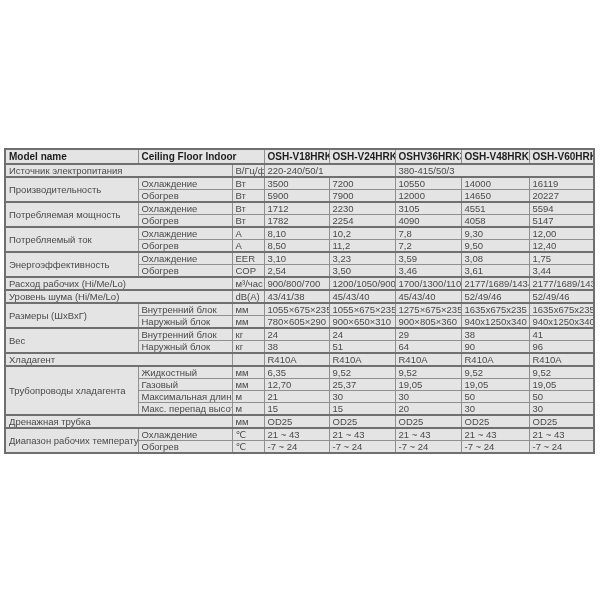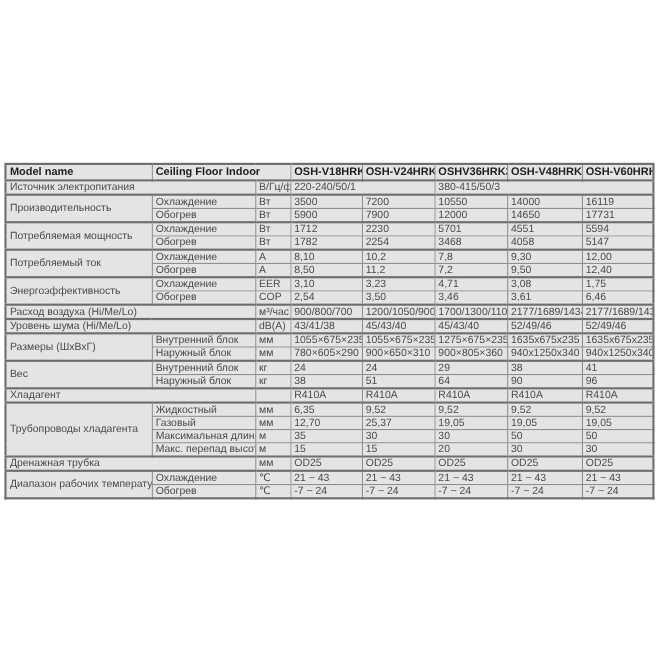--- a/index.html
+++ b/index.html
@@ -94,38 +94,38 @@
             <td>14000</td>
             <td>16119</td>
           </tr>
           <tr>
             <td>Обогрев</td>
             <td>Вт</td>
             <td>5900</td>
             <td>7900</td>
             <td>12000</td>
             <td>14650</td>
-            <td>17731</td>
+            <td>20227</td>
           </tr>
           <tr class="sec">
             <td rowspan="2">Потребляемая мощность</td>
             <td>Охлаждение</td>
             <td>Вт</td>
             <td>1712</td>
             <td>2230</td>
-            <td>5701</td>
+            <td>3105</td>
             <td>4551</td>
             <td>5594</td>
           </tr>
           <tr>
             <td>Обогрев</td>
             <td>Вт</td>
             <td>1782</td>
             <td>2254</td>
-            <td>3468</td>
+            <td>4090</td>
             <td>4058</td>
             <td>5147</td>
           </tr>
           <tr class="sec">
             <td rowspan="2">Потребляемый ток</td>
             <td>Охлаждение</td>
             <td>A</td>
             <td>8,10</td>
             <td>10,2</td>
             <td>7,8</td>
@@ -140,35 +140,35 @@
             <td>7,2</td>
             <td>9,50</td>
             <td>12,40</td>
           </tr>
           <tr class="sec">
             <td rowspan="2">Энергоэффективность</td>
             <td>Охлаждение</td>
             <td>EER</td>
             <td>3,10</td>
             <td>3,23</td>
-            <td>4,71</td>
+            <td>3,59</td>
             <td>3,08</td>
             <td>1,75</td>
           </tr>
           <tr>
             <td>Обогрев</td>
             <td>COP</td>
             <td>2,54</td>
             <td>3,50</td>
             <td>3,46</td>
             <td>3,61</td>
-            <td>6,46</td>
-          </tr>
-          <tr class="sec">
-            <td colspan="2">Расход воздуха (Hi/Me/Lo)</td>
+            <td>3,44</td>
+          </tr>
+          <tr class="sec">
+            <td colspan="2">Расход рабочих (Hi/Me/Lo)</td>
             <td>м³/час</td>
             <td>900/800/700</td>
             <td>1200/1050/900</td>
             <td>1700/1300/1100</td>
             <td>2177/1689/1434</td>
             <td>2177/1689/1434</td>
           </tr>
           <tr class="sec">
             <td colspan="2">Уровень шума (Hi/Me/Lo)</td>
             <td>dB(A)</td>
@@ -240,21 +240,21 @@
             <td>мм</td>
             <td>12,70</td>
             <td>25,37</td>
             <td>19,05</td>
             <td>19,05</td>
             <td>19,05</td>
           </tr>
           <tr>
             <td>Максимальная длинна</td>
             <td>м</td>
-            <td>35</td>
+            <td>21</td>
             <td>30</td>
             <td>30</td>
             <td>50</td>
             <td>50</td>
           </tr>
           <tr>
             <td>Макс. перепад высоты</td>
             <td>м</td>
             <td>15</td>
             <td>15</td>

